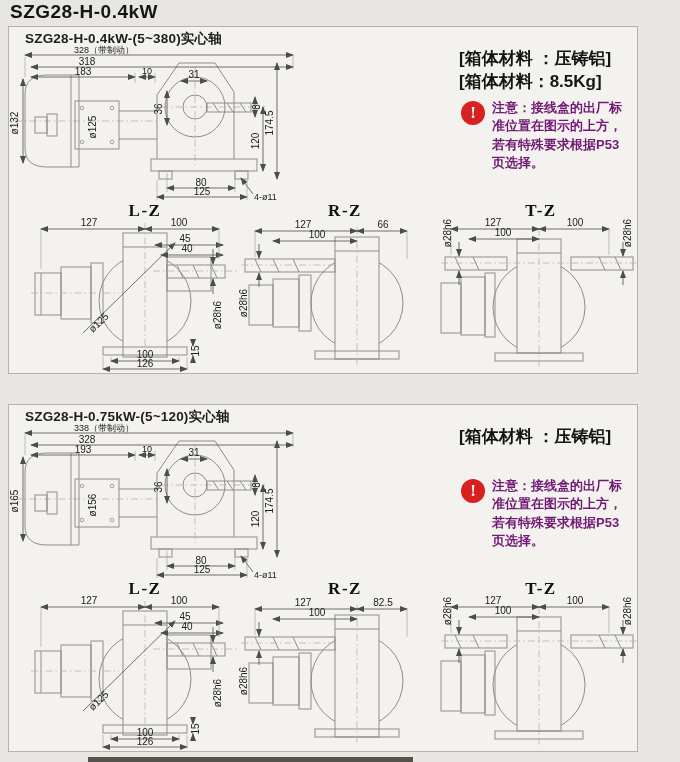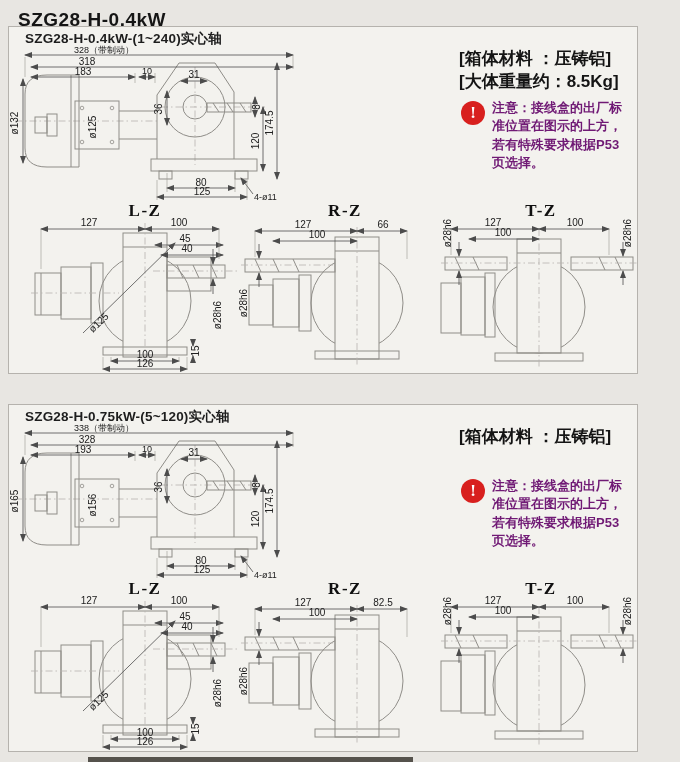--- a/index.html
+++ b/index.html
@@ -5,21 +5,21 @@
   html,body{margin:0;padding:0}
   body{
     width:680px;height:762px;position:relative;overflow:hidden;
     background:#e8e6e2;
     font-family:"Liberation Sans",sans-serif;
   }
   .section{position:absolute;left:0;width:680px;height:378px}
   #sec0{top:0}
   #sec1{top:378px}
   .sec-title{
-    position:absolute;left:10px;top:1px;margin:8px;
+    position:absolute;left:10px;top:1px;margin:0;
     font-size:19px;font-weight:bold;color:#151515;letter-spacing:.5px;
     font-family:"Liberation Sans",sans-serif;
   }
   .panel{
     position:absolute;left:8px;top:26px;width:630px;height:348px;
     background:#f3f2ee;border:1px solid #b5b2ad;box-sizing:border-box;
   }
   .subtitle{
     position:absolute;left:16px;top:3px;
     font-size:13.5px;font-weight:bold;color:#1d1d1d;letter-spacing:.2px;
@@ -202,21 +202,21 @@
       <line class="dim-line" marker-end="url(#ma)" x1="184" y1="86" x2="184" y2="72"></line>
       <line class="ext" x1="12" y1="30" x2="12" y2="56"></line>
       <line class="ext" x1="170" y1="30" x2="170" y2="56"></line>
     </g>
   </defs>
 </svg>
 
 <div class="section" id="sec0">
   <h2 class="sec-title">SZG28-H-0.4kW</h2>
   <div class="panel">
-    <div class="subtitle">SZG28-H-0.4kW-(1~240)实心轴</div>
+    <div class="subtitle">SZG28-H-0.4kW-(5~380)实心轴</div>
 
     <svg class="drawing" style="left:0;top:20px" width="300" height="158" viewBox="0 0 300 158">
       <use href="#g-main"></use>
       <text class="dims" x="95" y="6">328（带制动）</text>
       <text class="dim" x="78" y="18">318</text>
       <text class="dim" x="74" y="28">183</text>
       <text class="dims" x="138" y="27">10</text>
       <text class="dim" x="185" y="31">31</text>
       <text class="dim" transform="rotate(-90 9 76)" x="9" y="76">ø132</text>
       <text class="dim" transform="rotate(-90 87 80)" x="87" y="80">ø125</text>
@@ -224,21 +224,21 @@
       <text class="dim" transform="rotate(-90 251 60)" x="251" y="60">8</text>
       <text class="dim" transform="rotate(-90 250 94)" x="250" y="94">120</text>
       <text class="dim" transform="rotate(-90 264 76)" x="264" y="76">174.5</text>
       <text class="dim" x="192" y="139">80</text>
       <text class="dim" x="193" y="148">125</text>
       <text class="dims-start" x="245" y="153">4-ø11</text>
     </svg>
 
     <div class="specs">
       <div>[箱体材料 ：压铸铝]</div>
-      <div>[大体重量约：8.5Kg]</div>
+      <div>[箱体材料：8.5Kg]</div>
     </div>
 
     <div class="note">
       <span class="note-icon">!</span>
       <p class="note-text">注意：接线盒的出厂标准位置在图示的上方，若有特殊要求根据P53页选择。</p>
     </div>
 
     <svg class="drawing" style="left:18px;top:172px" width="225" height="172" viewBox="0 0 225 172">
       <use href="#g-lz"></use>
       <text class="vlabel" x="118" y="17">L-Z</text>

